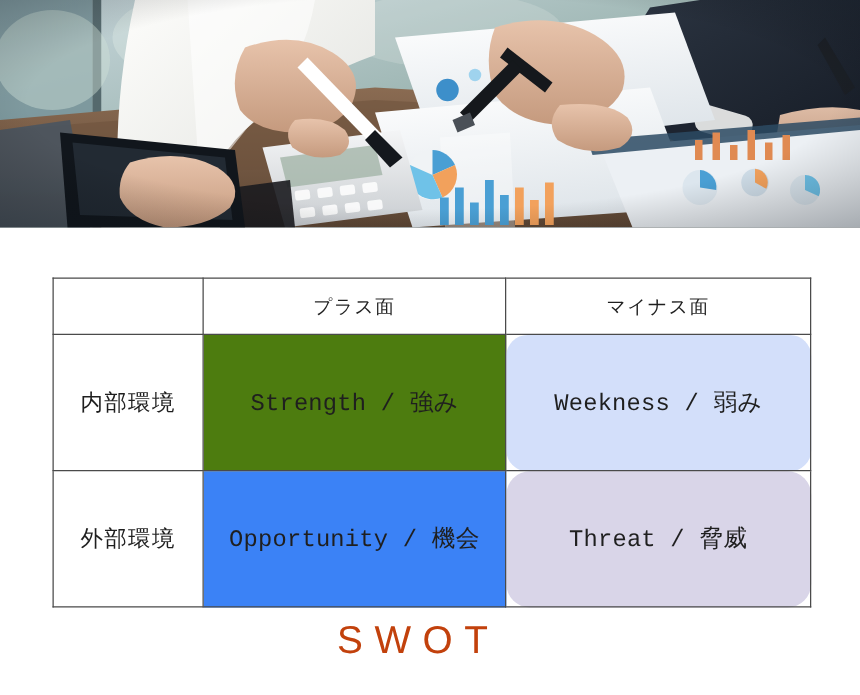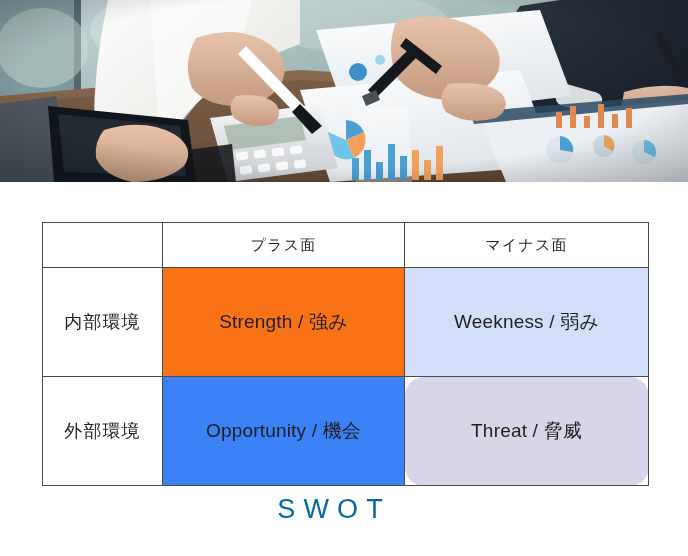--- a/index.html
+++ b/index.html
@@ -28,20 +28,21 @@
   #hero-photo .photo-svg { display: block; width: 688px; height: 182px; }
 
   
   #swot-table {
     position: absolute;
     left: 42px;
     top: 222px;
     width: 604px;
     border-collapse: collapse;
     table-layout: fixed;
+    font-family: Liberation Mono, monospace;
   }
   #swot-table td {
     border: 1px solid #4a4a4a;
     padding: 0;
     text-align: center;
     vertical-align: middle;
   }
   .col-head { width: 119px; }
   .col-plus { width: 241px; }
   .col-minus { width: 243px; }
@@ -73,24 +74,24 @@
   .q-opportunity { background: #fdd5c3; }
   .q-threat      { background: #d9d5e8; }
 
   
   #swot-caption {
     position: absolute;
     left: 0;
     top: 494px;
     width: 660px;
     text-align: center;
-    font-size: 27px;
+    font-size: 31px;
     letter-spacing: 0.30em;
     text-indent: 0.30em;
-    color: #0369a1;
+    color: #c2410c;
   }
 </style>
 </head>
 <body>
 
 <div id="hero-photo">
   <svg class="photo-svg" viewBox="0 0 688 182" preserveAspectRatio="xMidYMid slice">
     <defs>
       <linearGradient id="bgWin" x1="0" y1="0" x2="1" y2="1">
         <stop offset="0%" stop-color="#c9d8dd"></stop>
@@ -236,22 +237,22 @@
 <table id="swot-table">
   <tbody>
     <tr class="row-head">
       <td class="corner-cell col-head" style="border-color: rgb(74, 74, 74);"></td>
       <td class="head-cell col-plus" style="border-color: rgb(74, 74, 74);">プラス面</td>
       <td class="head-cell col-minus" style="border-color: rgb(74, 74, 74);">マイナス面</td>
     </tr>
 
     <tr class="row-body">
       <td class="axis-cell col-head" style="border-color: rgb(74, 74, 74);">内部環境</td>
-      <td class="quad-cell col-plus q-strength" style="background: #f97316; border-color: rgb(74, 74, 74);">Strength / 強み</td>
-      <td class="quad-cell col-minus q-weakness" style="background: rgb(211, 223, 250); border-color: rgb(74, 74, 74);">Weekness / 弱み</td>
+      <td class="quad-cell col-plus q-strength" style="background: #4d7c0f; border-color: rgb(74, 74, 74);">Strength / 強み</td>
+      <td class="quad-cell col-minus q-weakness" style="background: rgb(211, 223, 250); border-color: rgb(74, 74, 74); border-radius: 17px;">Weekness / 弱み</td>
     </tr>
 
     <tr class="row-body">
       <td class="axis-cell col-head" style="border-color: rgb(74, 74, 74); text-align: center;">外部環境</td>
       <td class="quad-cell col-plus q-opportunity" style="background: #3b82f6; border-color: rgb(74, 74, 74);">Opportunity / 機会</td>
       <td class="quad-cell col-minus q-threat" style="background: rgb(217, 213, 232); border-color: rgb(74, 74, 74); border-radius: 19px;">Threat / 脅威</td>
     </tr>
   </tbody>
 </table>
 

